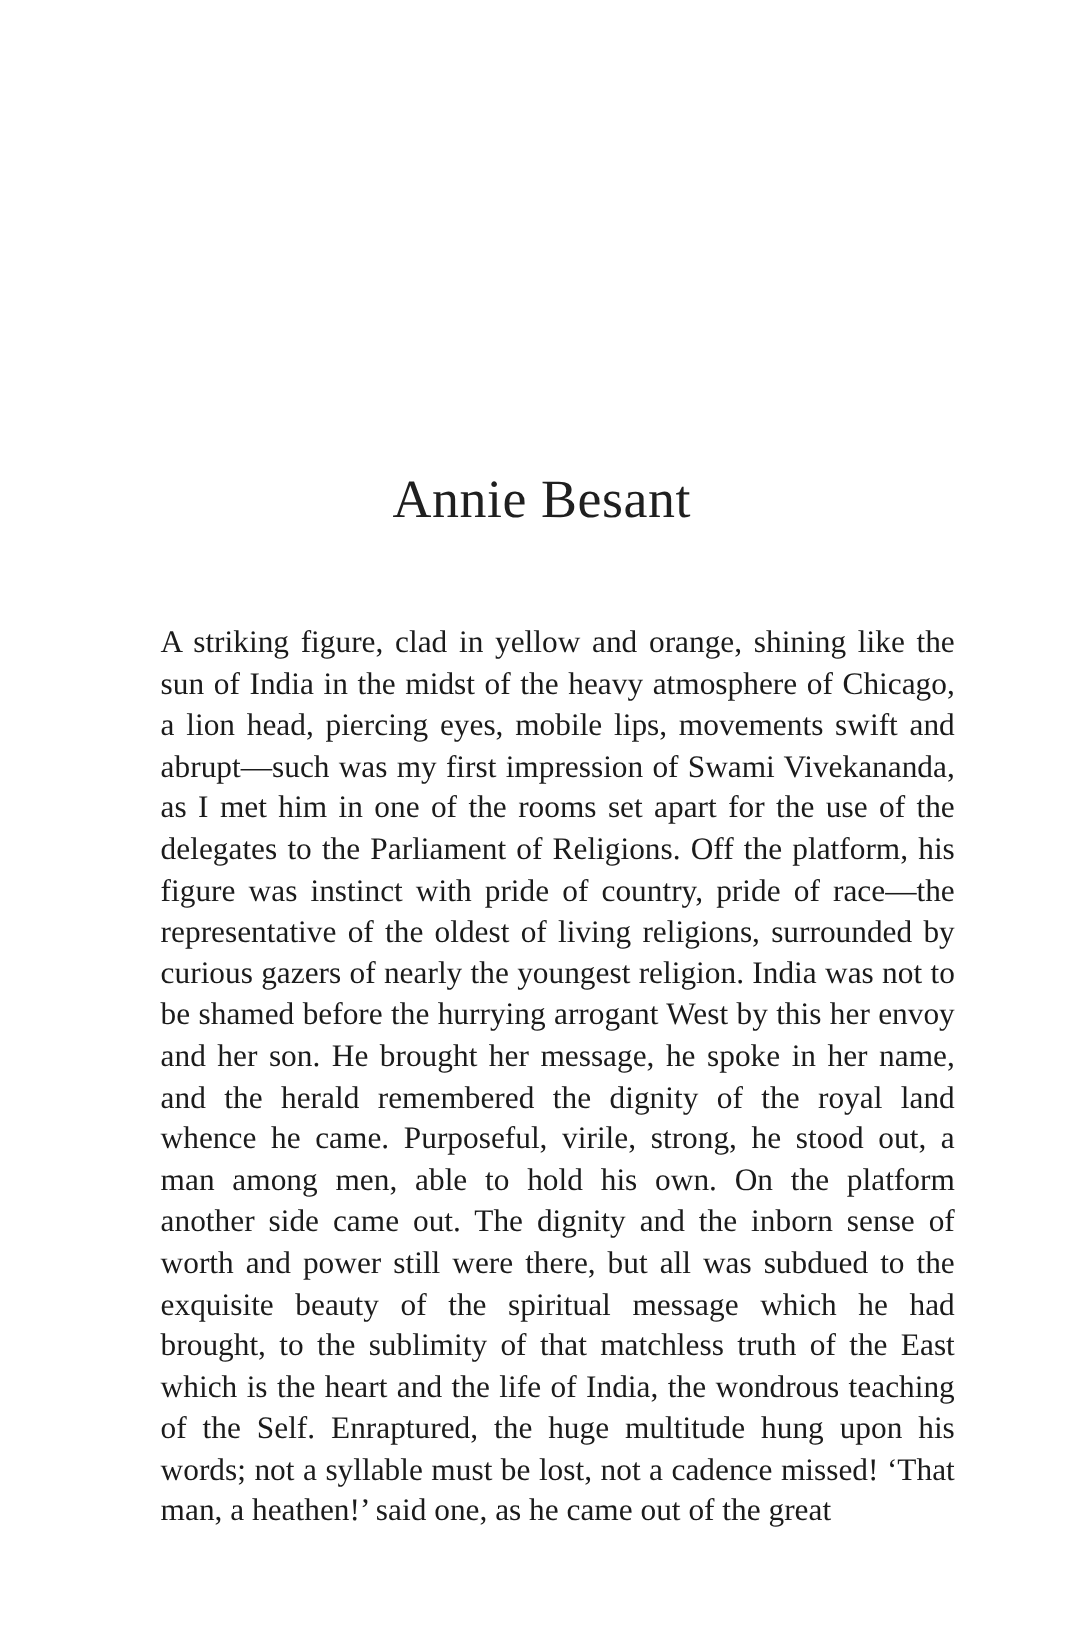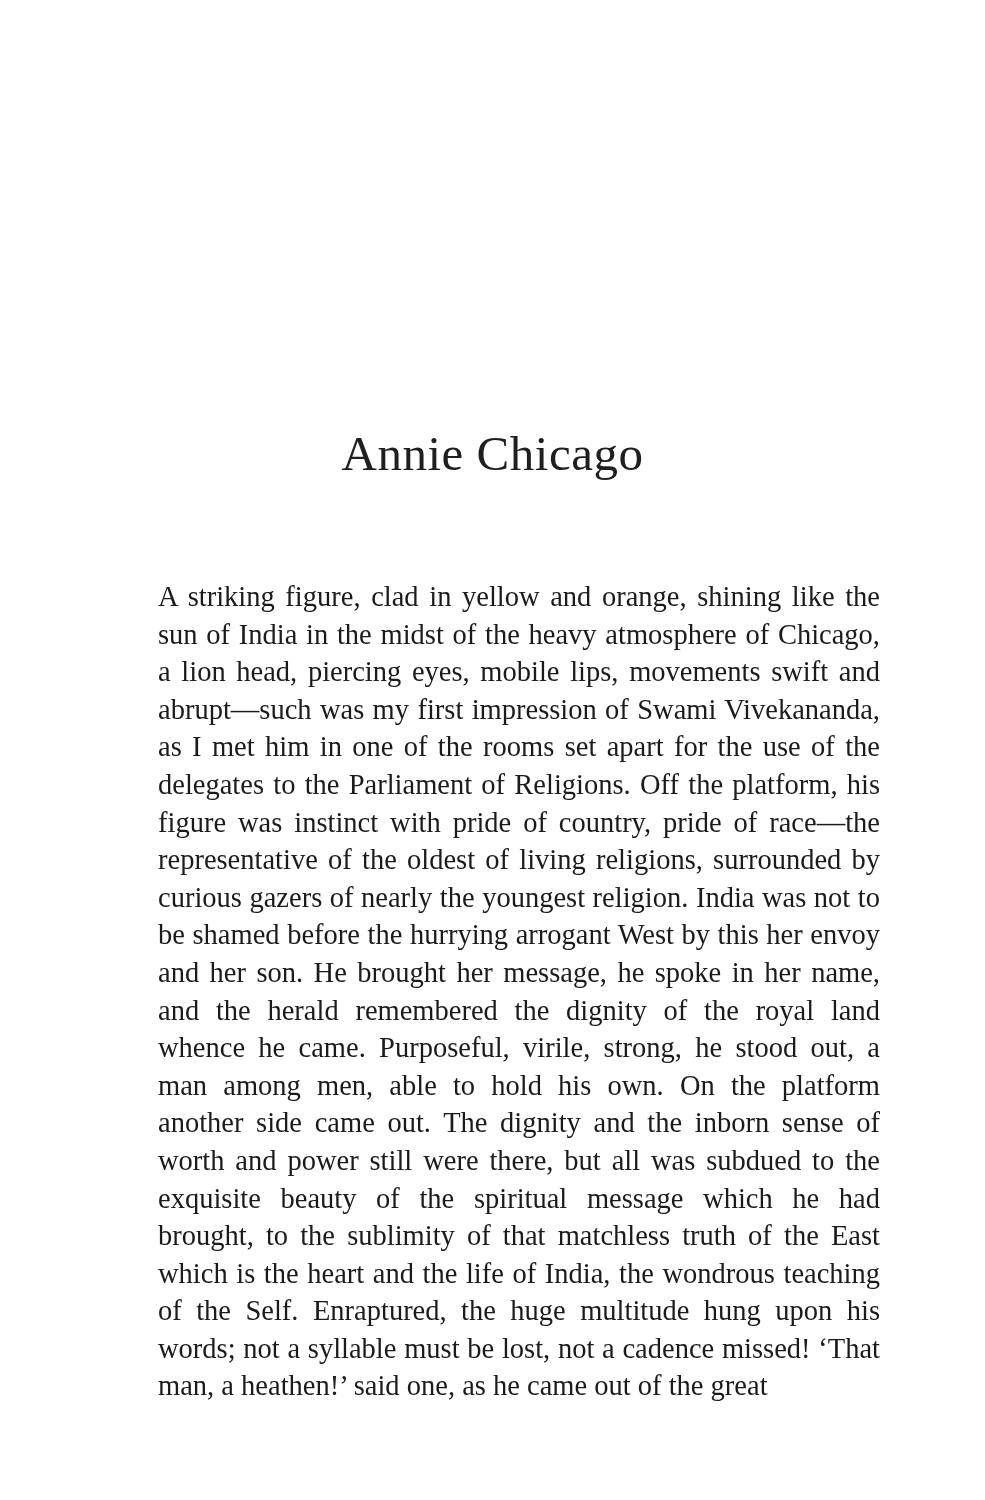--- a/index.html
+++ b/index.html
@@ -28,30 +28,30 @@
     font-weight: 400;
     letter-spacing: 0.5px;
     color: #1f1f1f;
     line-height: 60px;
   }
   .body-text {
     position: absolute;
     top: 566px;
     left: 146px;
     width: 722px;
-    margin: 12px;
+    margin: 0;
     font-family: "Liberation Serif", "DejaVu Serif", serif;
     font-size: 28.5px;
     font-weight: 400;
     line-height: 37.6px;
     color: #1b1b1b;
     text-align: justify;
     text-justify: inter-word;
     hyphens: none;
   }
 </style>
 </head>
 <body>
 
 <div class="page">
-  <h1 class="title">Annie Chicago</h1>
+  <h1 class="title">Annie Besant</h1>
   <p class="body-text">A striking figure, clad in yellow and orange, shining like the sun of India in the midst of the heavy atmosphere of Chicago, a lion head, piercing eyes, mobile lips, movements swift and abrupt—such was my first impression of Swami Vivekananda, as I met him in one of the rooms set apart for the use of the delegates to the Parliament of Religions. Off the platform, his figure was instinct with pride of country, pride of race—the representative of the oldest of living religions, surrounded by curious gazers of nearly the youngest religion. India was not to be shamed before the hurrying arrogant West by this her envoy and her son. He brought her message, he spoke in her name, and the herald remembered the dignity of the royal land whence he came. Purposeful, virile, strong, he stood out, a man among men, able to hold his own. On the platform another side came out. The dignity and the inborn sense of worth and power still were there, but all was subdued to the exquisite beauty of the spiritual message which he had brought, to the sublimity of that matchless truth of the East which is the heart and the life of India, the wondrous teaching of the Self. Enraptured, the huge multitude hung upon his words; not a syllable must be lost, not a cadence missed! ‘That man, a heathen!’ said one, as he came out of the great</p>
 </div>
 
 </body></html>

